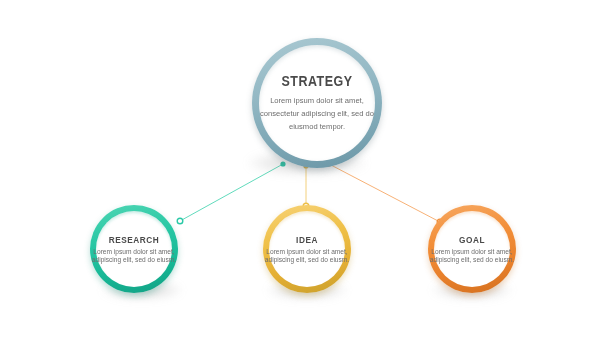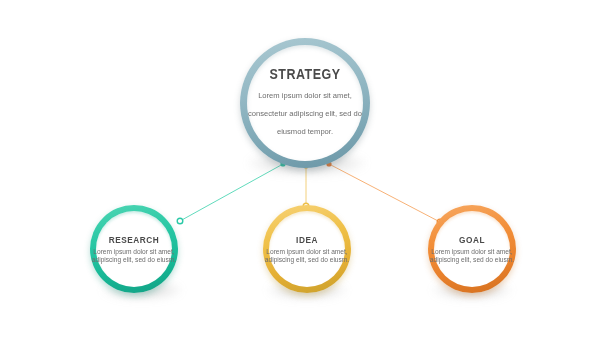--- a/index.html
+++ b/index.html
@@ -74,21 +74,21 @@
     transform: scaleX(0.86);
     white-space: nowrap;
   }
   .node-desc {
     color: #6d6d6d;
     font-family: "Liberation Sans", sans-serif;
   }
 
   
   #node-strategy {
-    left: 240px;
+    left: 252px;
     top: 38px;
     width: 130px;
     height: 130px;
   }
   #node-strategy .ring {
     background:
       linear-gradient(170deg, #a9c8d1 0%, #93b8c4 40%, #7da7b5 72%, #6b96a6 100%);
     box-shadow: 0 3px 6px rgba(90,110,120,0.28);
   }
   #node-strategy .ring-inner {
@@ -96,21 +96,21 @@
     width: 116px; height: 116px;
     box-shadow: inset 0 2px 4px rgba(110,140,150,0.22);
   }
   #shadow-strategy {
     left: 246px;
     top: 150px;
     width: 122px;
     height: 26px;
   }
   #node-strategy .node-title { font-size: 14.5px; margin-bottom: 5px; }
-  #node-strategy .node-desc  { font-size: 7.6px; line-height: 18px; }
+  #node-strategy .node-desc  { font-size: 7.6px; line-height: 13px; }
 
   
   .sub { width: 88px; height: 88px; top: 205px; }
   .sub .ring-inner {
     left: 6px; top: 6px;
     width: 76px; height: 76px;
   }
   .sub .node-title { font-size: 9.6px; margin-bottom: 3px; }
   .sub .node-desc  { font-size: 6.6px; line-height: 8.2px; }
   .sub-shadow {

